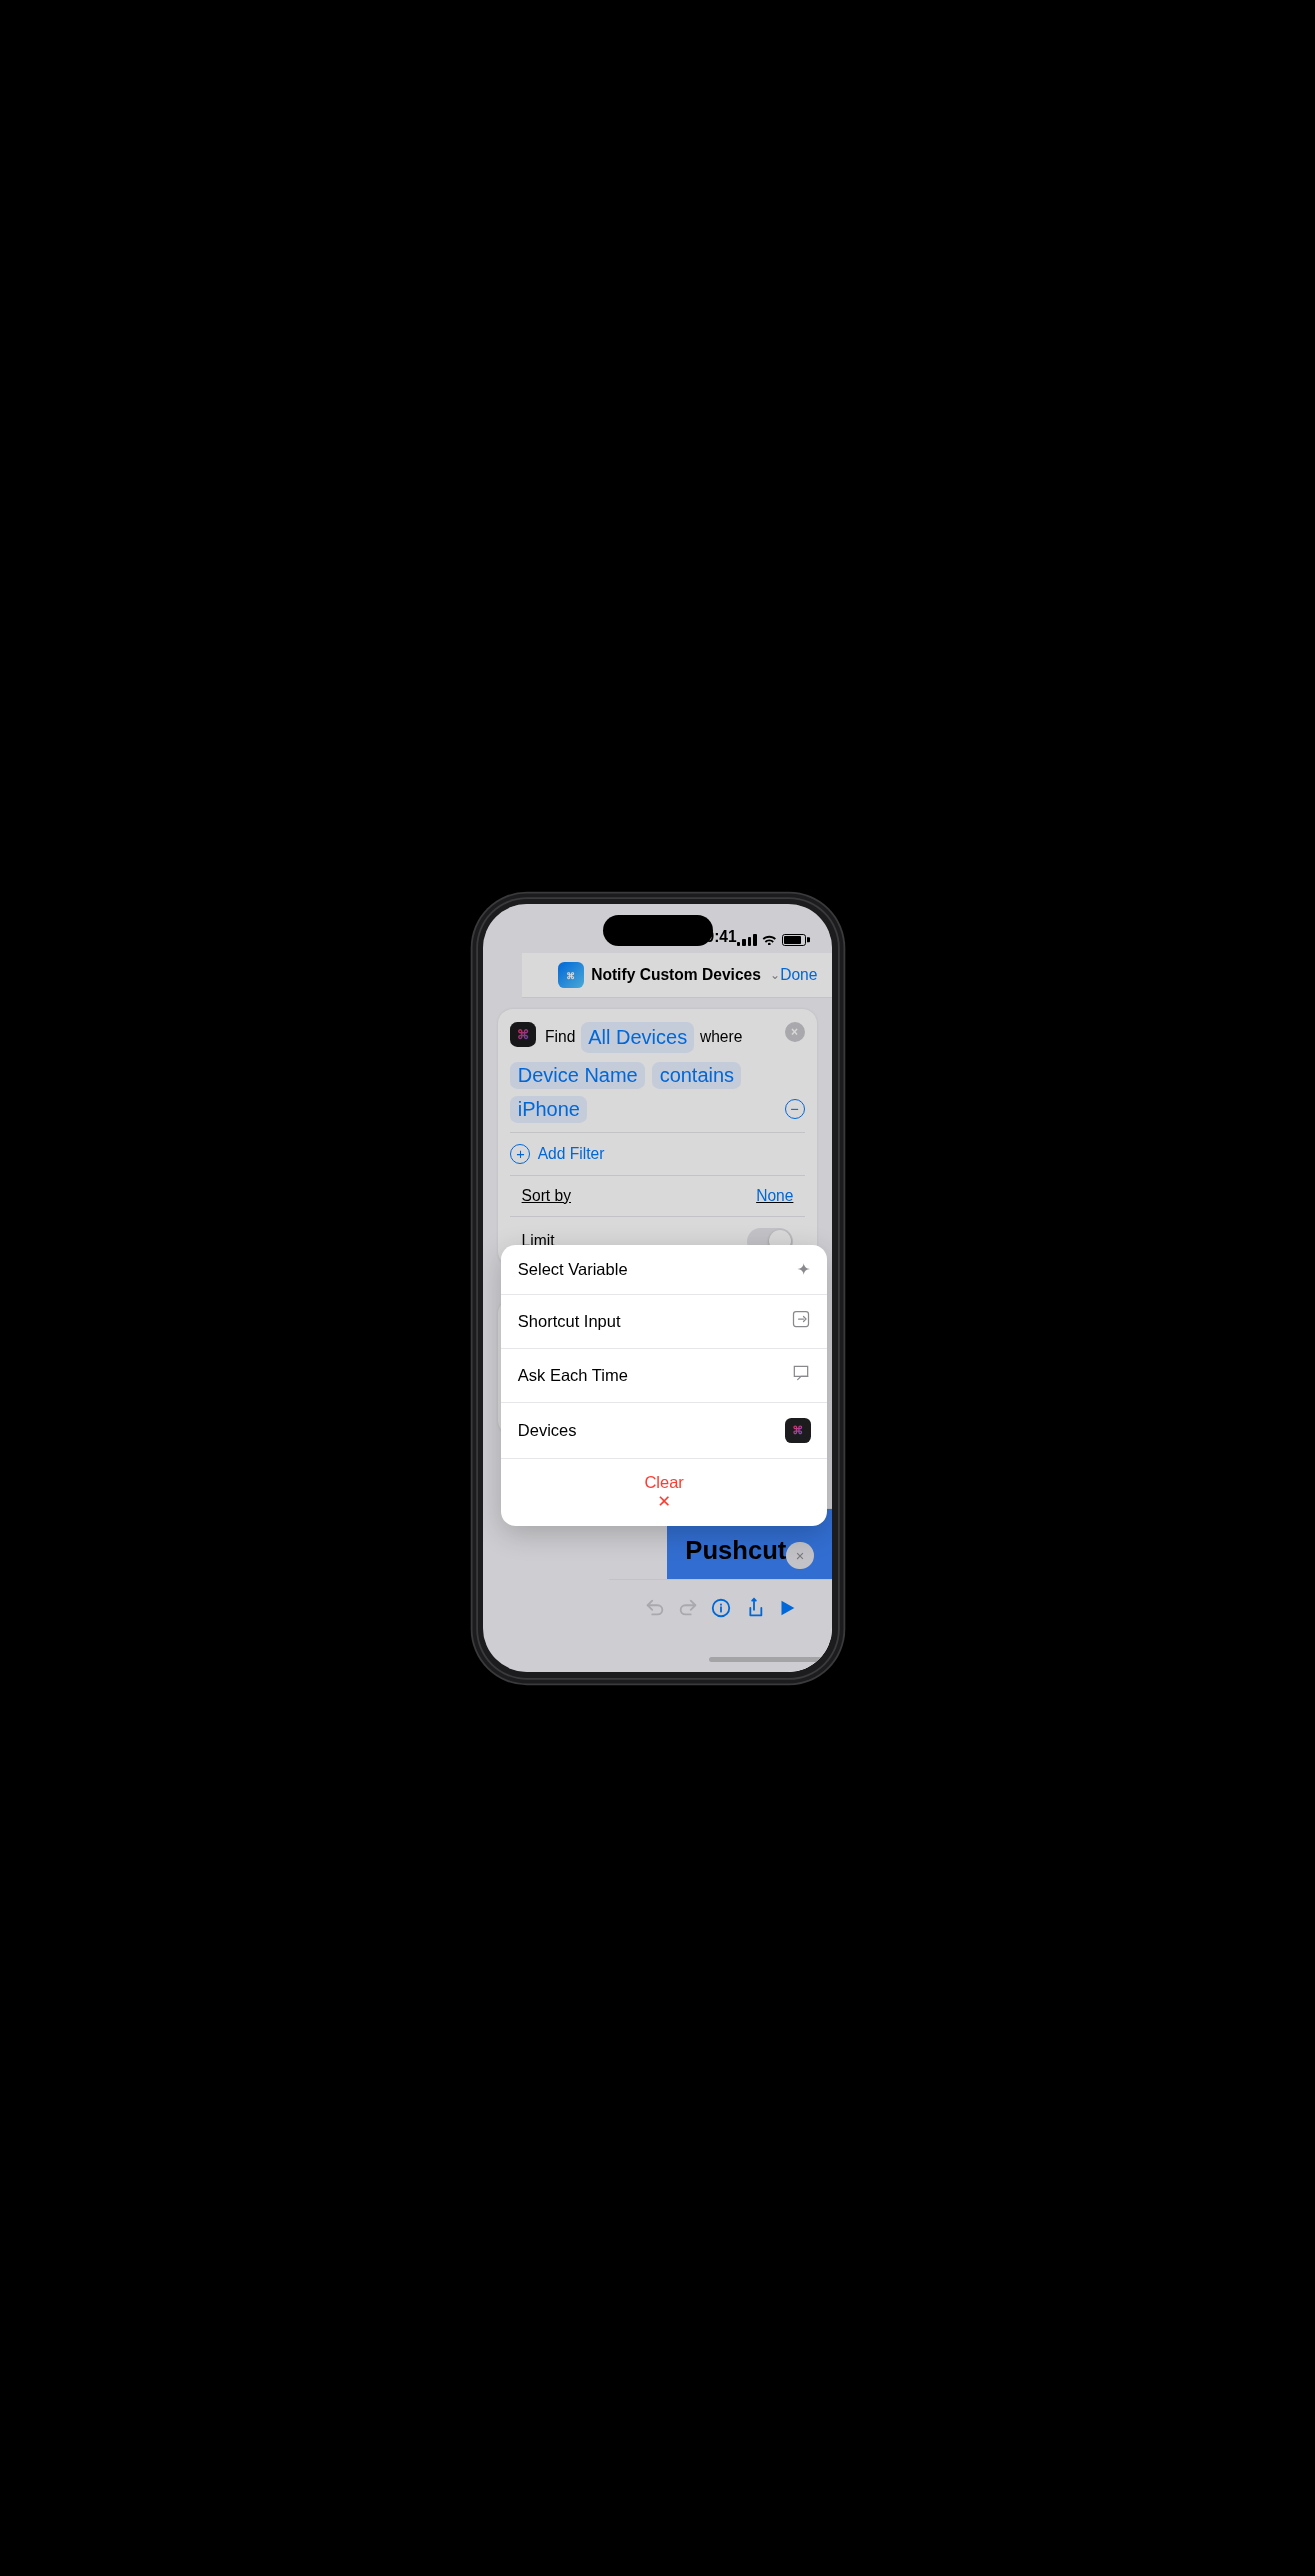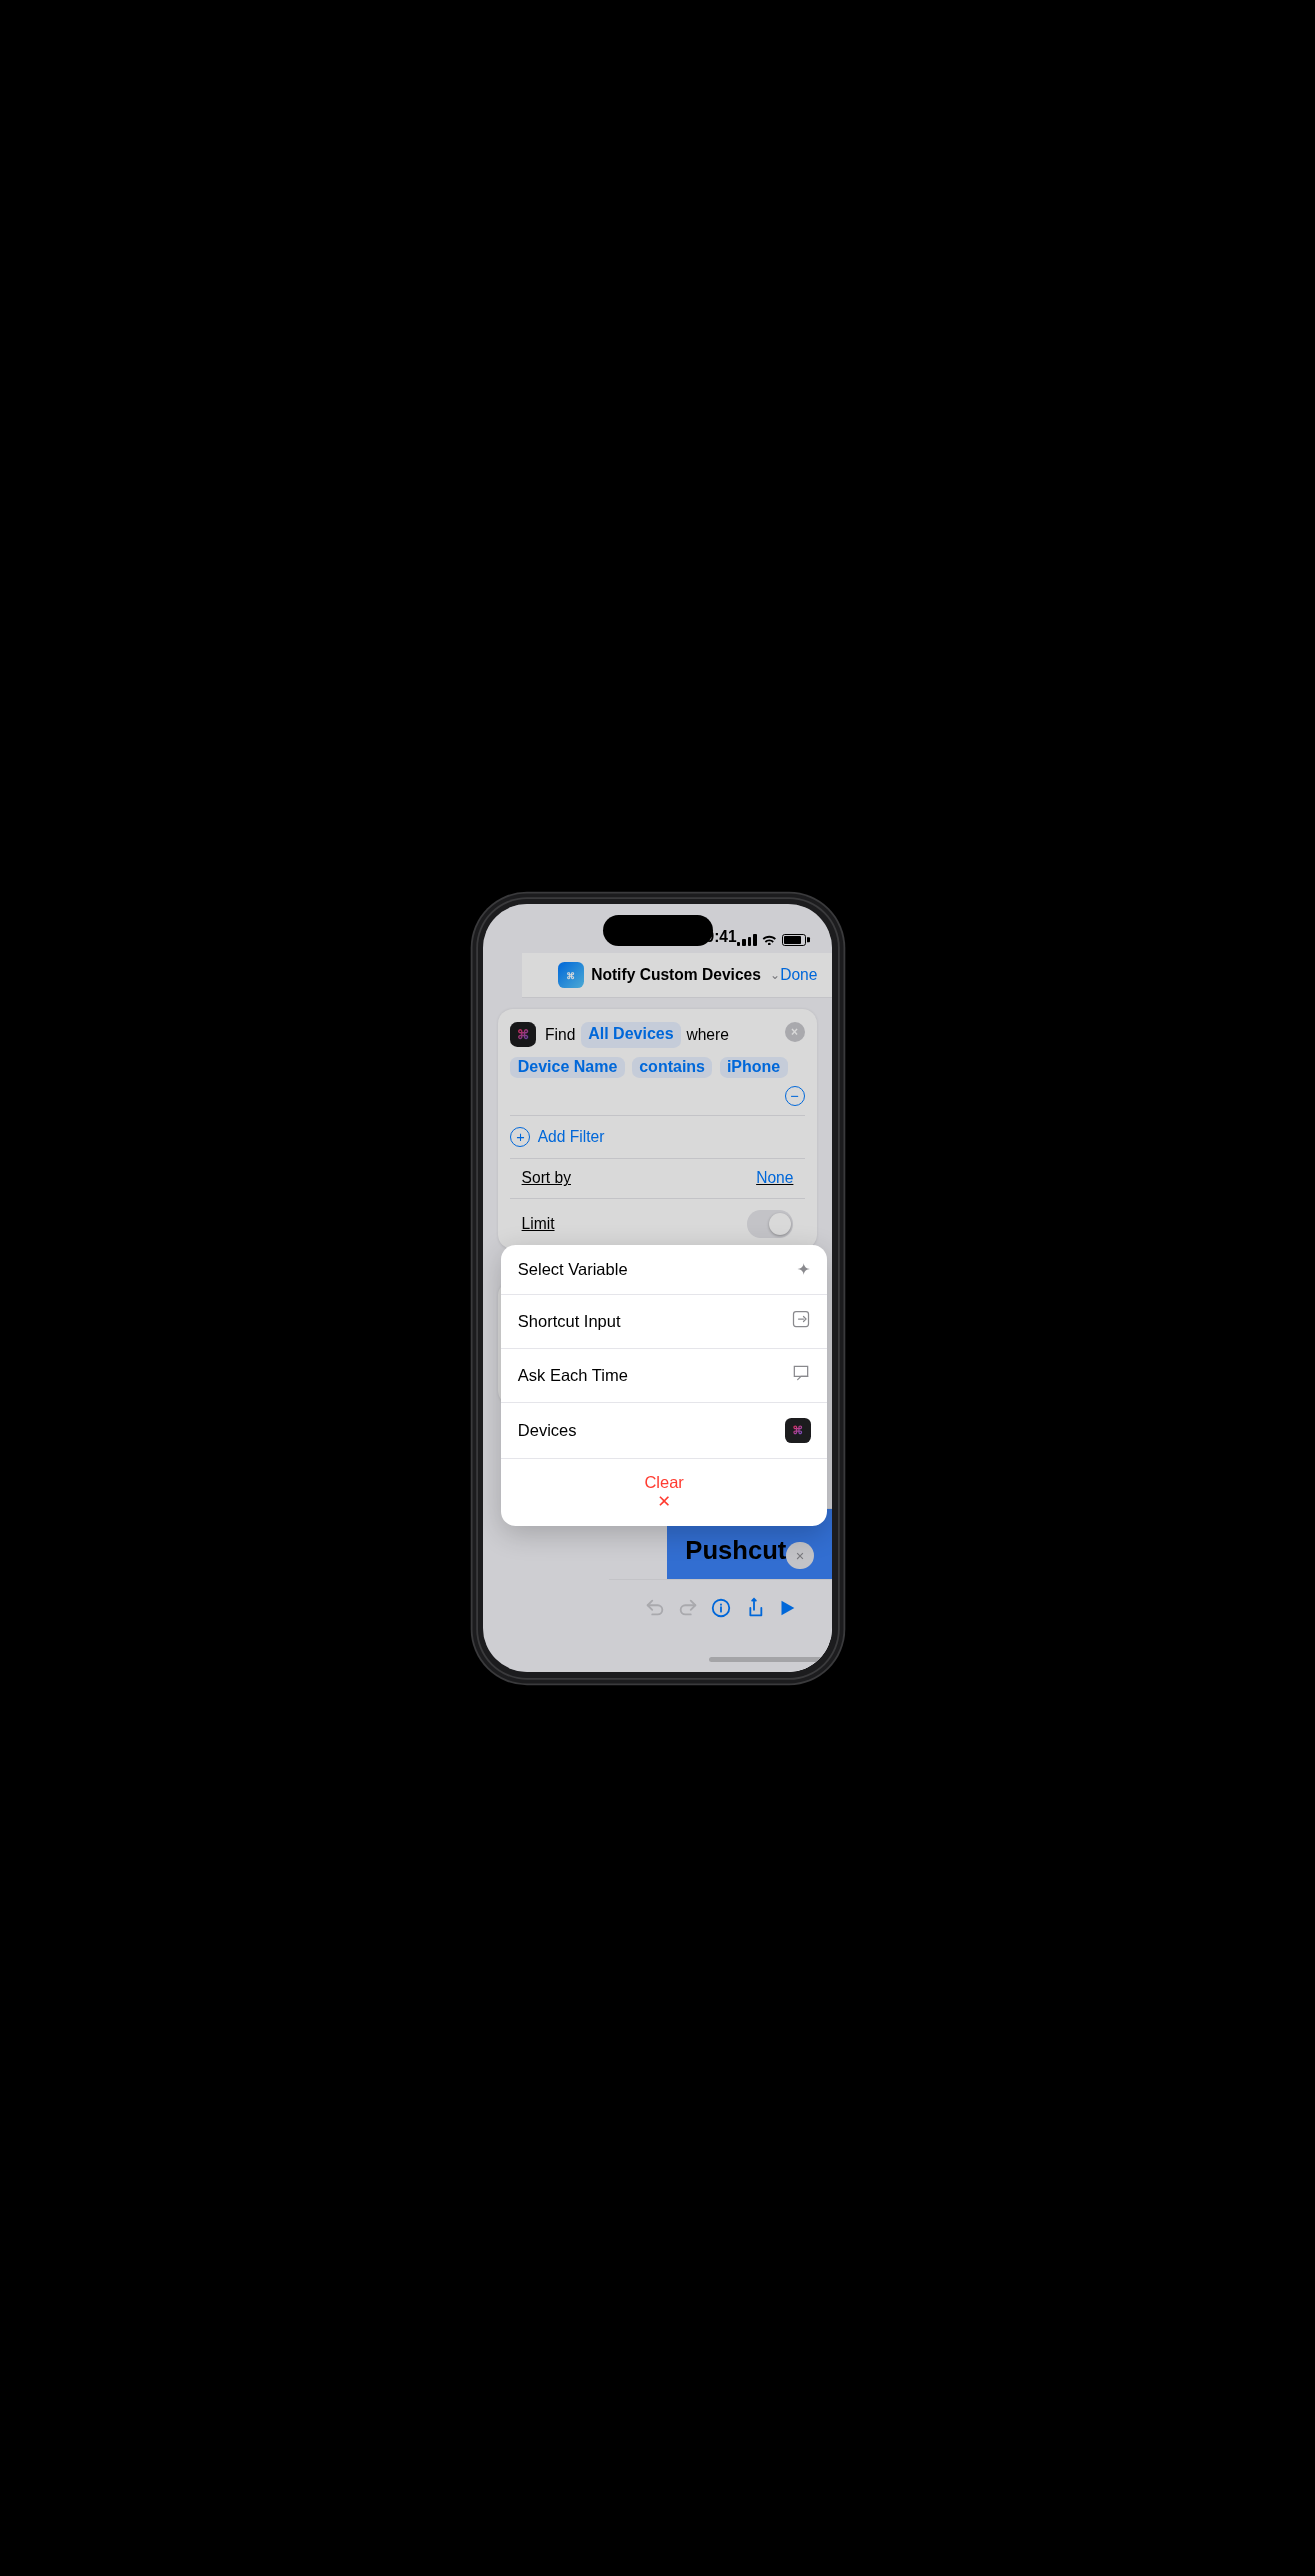--- a/index.html
+++ b/index.html
@@ -231,22 +231,22 @@
       flex-wrap: wrap;
     }
 
     .pill {
       display: inline-flex;
       align-items: center;
       background: #e8f0ff;
       color: #007aff;
       border-radius: 7.3px;
       padding: 1.8px 7.3px;
-      font-size: 16px;
-      font-weight: 700;
+      font-size: 20px;
+      font-weight: 400;
     }
 
     .pill-dark {
       background: #e8e8ff;
       color: #5856d6;
     }
 
     .close-btn {
       width: 20px;
       height: 20px;

